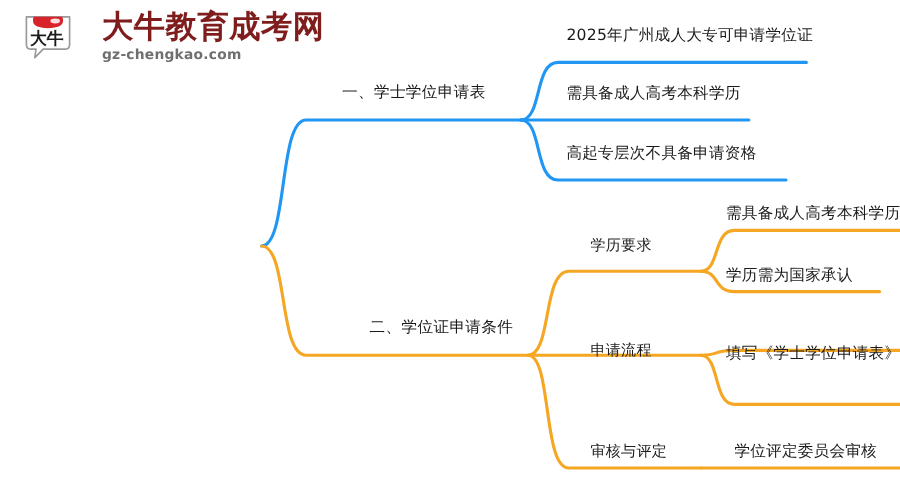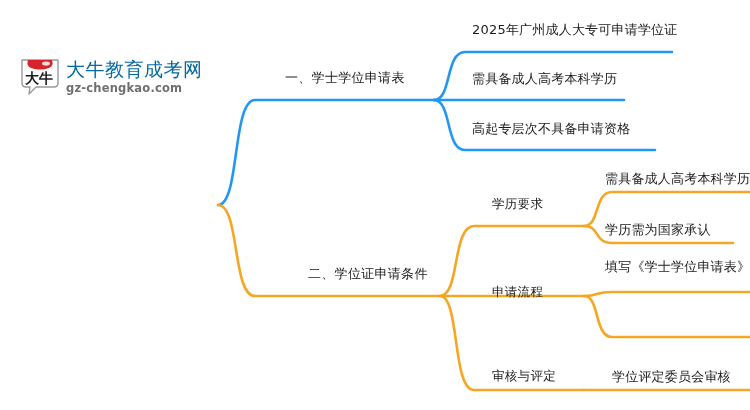--- a/index.html
+++ b/index.html
@@ -25,39 +25,38 @@
     pointer-events: none;
   }
 
   
   .logo-block {
     position: absolute;
     left: 18px;
     top: 10px;
     display: flex;
     align-items: center;
-    gap: 4px;
-    margin-top: 47px;
+    gap: 23px;
   }
   .logo-mark {
     position: relative;
     width: 44px;
     height: 40px;
     flex: 0 0 auto;
   }
   .logo-words {
     display: flex;
     flex-direction: column;
     justify-content: center;
     line-height: 1;
   }
   .logo-cn {
-    font-size: 19px;
-    font-weight: normal;
-    color: #0369a1;
+    font-size: 26px;
+    font-weight: bold;
+    color: #7f1d1d;
     letter-spacing: 0.5px;
     white-space: nowrap;
   }
   .logo-en {
     font-size: 11.5px;
     font-weight: bold;
     color: #6f6f6f;
     letter-spacing: 0.2px;
     margin-top: 4px;
     white-space: nowrap;
@@ -144,17 +143,17 @@
 
   <div class="node node-branch" style="left:308px; top:267px;">二、学位证申请条件</div>
 
   <div class="node node-sub" style="left:492px; top:198px;">学历要求</div>
   <div class="node node-sub" style="left:492px; top:286px;">申请流程</div>
   <div class="node node-sub" style="left:492px; top:370px;">审核与评定</div>
 
   <div class="node node-leaf" style="left:605px; top:172px;">需具备成人高考本科学历</div>
   <div class="node node-leaf" style="left:605px; top:223px;">学历需为国家承认</div>
 
-  <div class="node node-leaf" style="left:605px; top:260px;">填写《学士学位申请表》</div>
+  <div class="node node-leaf" style="left:605px; top:288px;">填写《学士学位申请表》</div>
 
   <div class="node node-leaf" style="left:612px; top:370px;">学位评定委员会审核</div>
 
 </div>
 
 </body></html>

